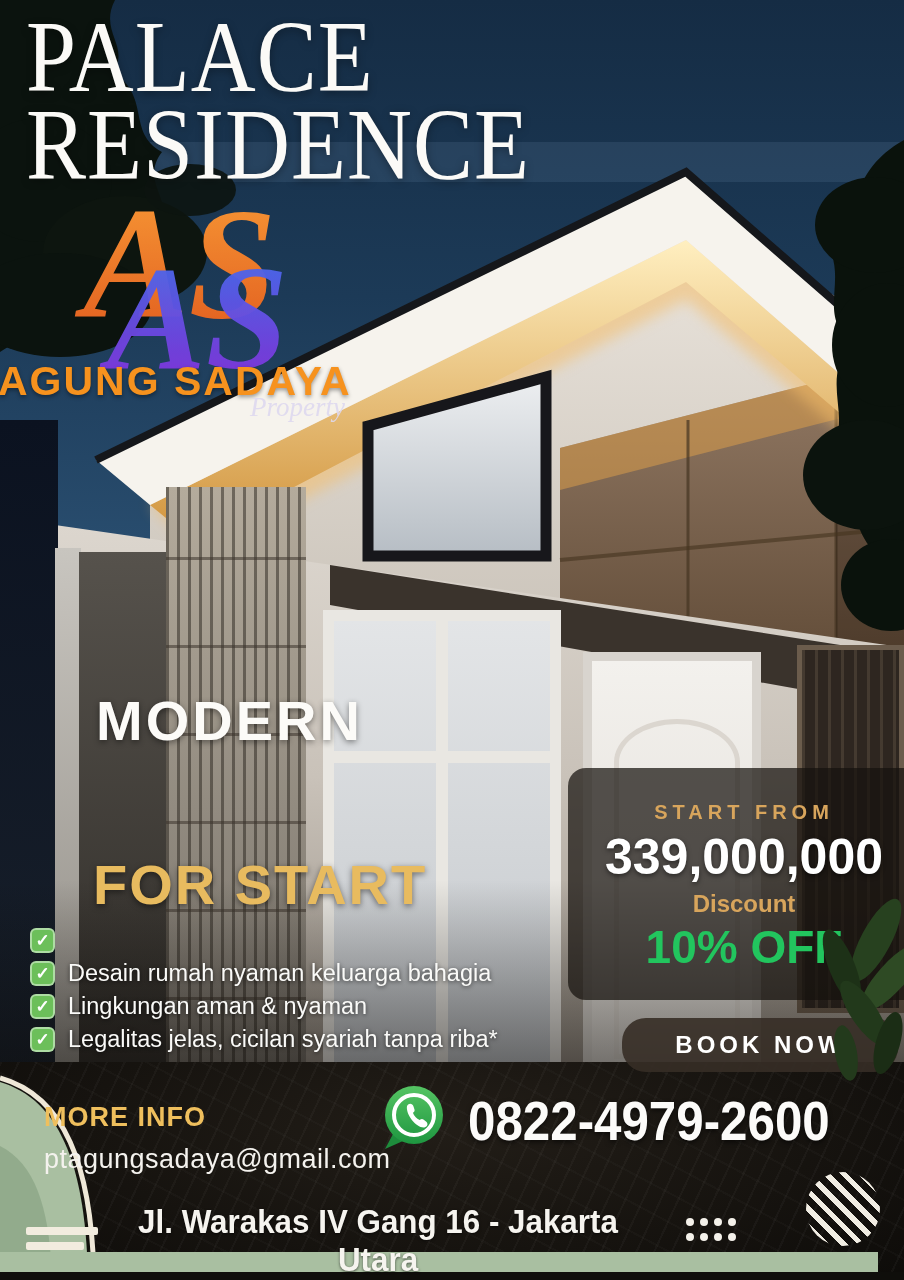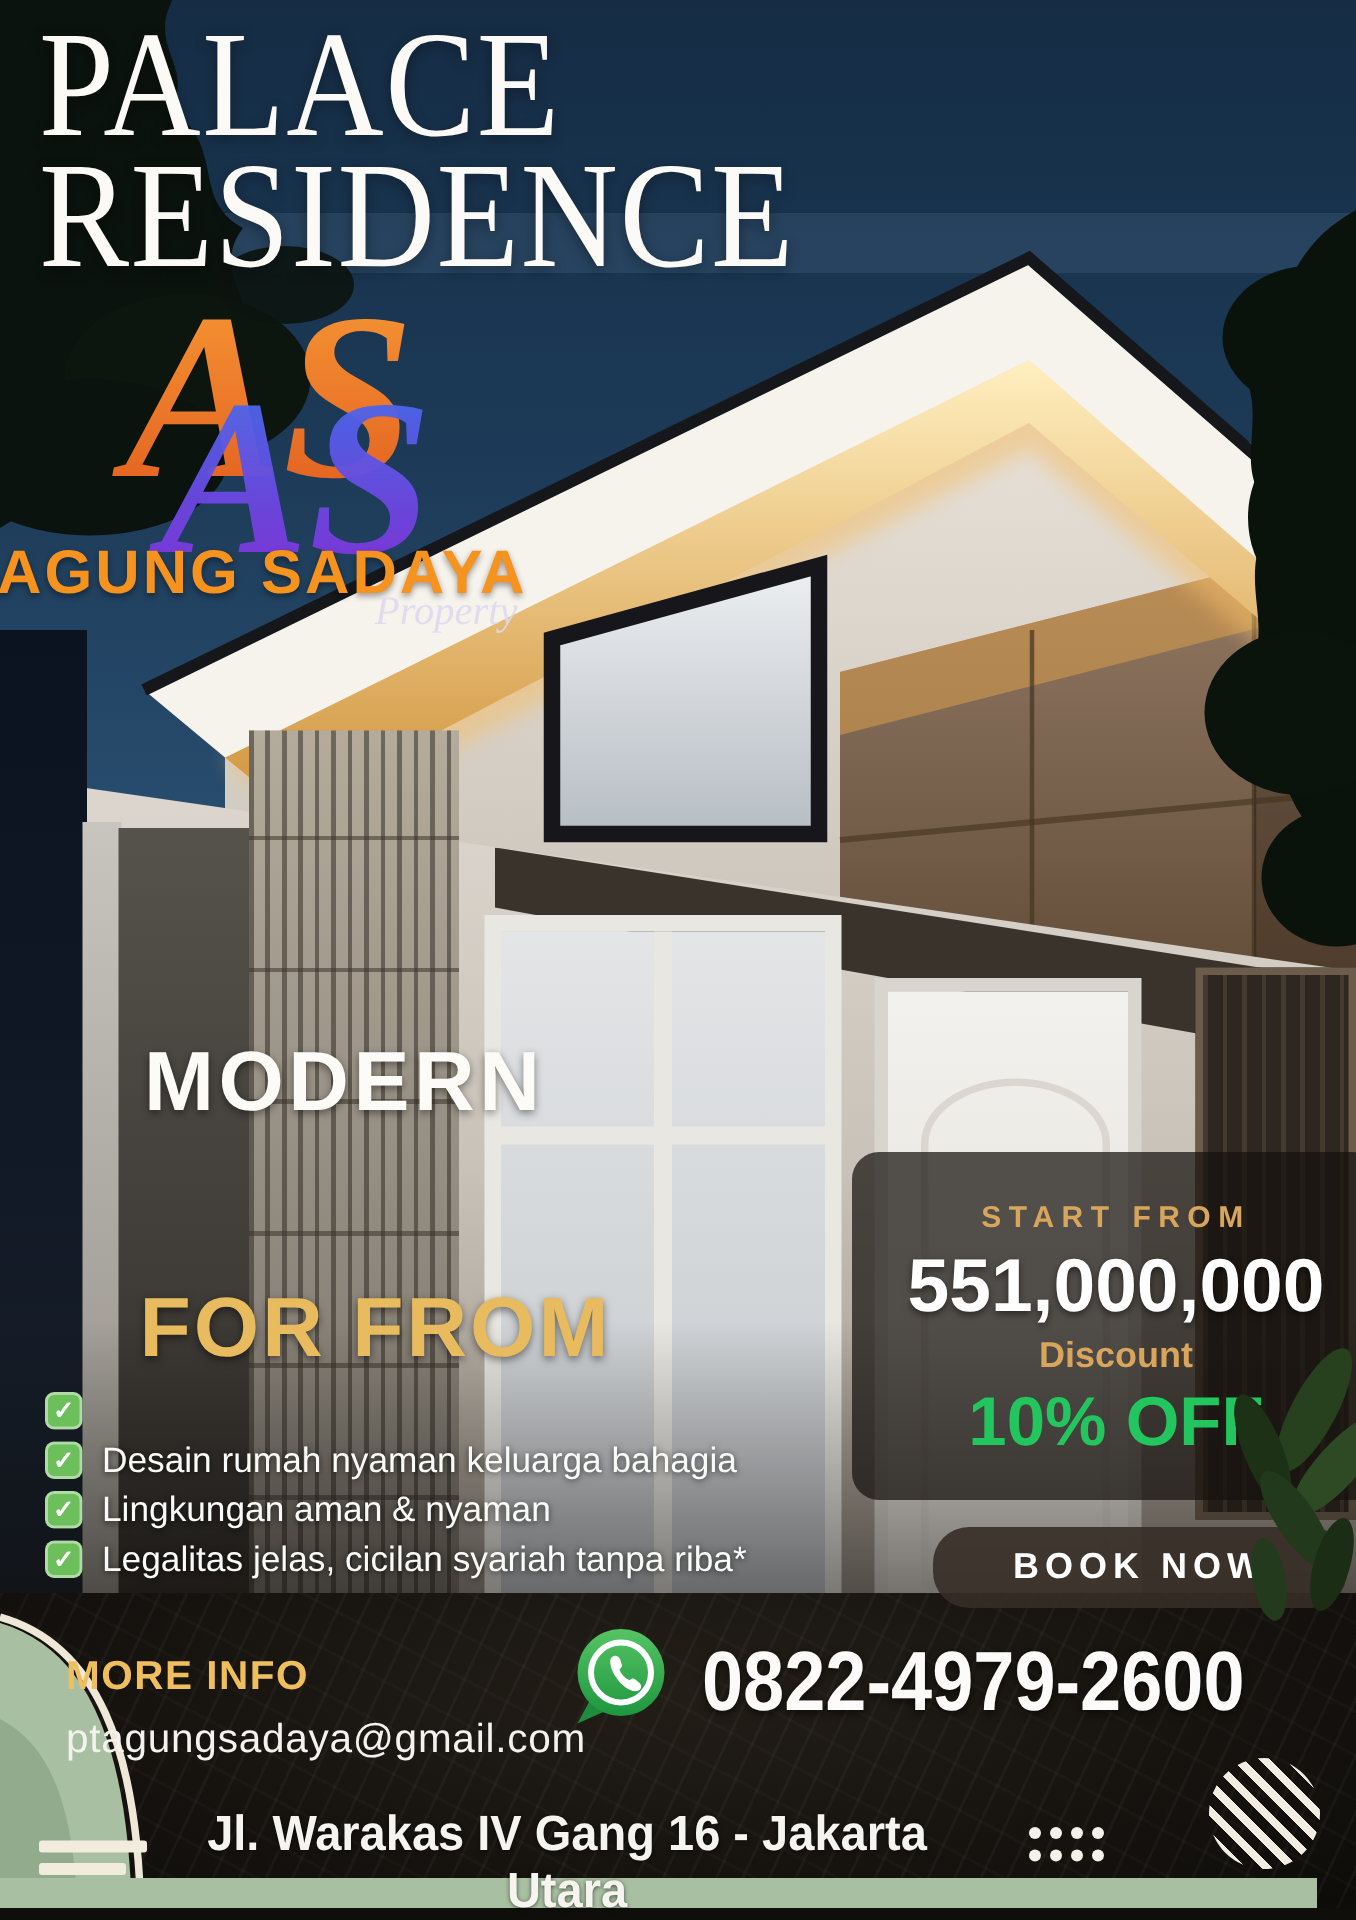--- a/index.html
+++ b/index.html
@@ -241,21 +241,21 @@
       <text x="28" y="145" font-family="Liberation Serif,serif" font-style="italic" font-weight="700" font-size="158" fill="url(#gOr)">AS</text>
     </g>
     <g opacity=".96">
       <text x="52" y="196" font-family="Liberation Serif,serif" font-style="italic" font-weight="700" font-size="148" fill="url(#gBl)">AS</text>
     </g>
   </svg>
   <div class="abs agency-name">AGUNG SADAYA</div>
   <div class="abs agency-division">Property</div>
 
   <div class="abs headline-1">MODERN</div>
-  <div class="abs headline-3">FOR FROM</div>
+  <div class="abs headline-3">FOR START</div>
 
   <div class="abs checklist">
     <div class="check-row">
       <span class="check-box">✓</span>
     </div>
     <div class="check-row">
       <span class="check-box">✓</span>
       <span class="check-label">Desain rumah nyaman keluarga bahagia</span>
     </div>
     <div class="check-row">
@@ -263,21 +263,21 @@
       <span class="check-label">Lingkungan aman &amp; nyaman</span>
     </div>
     <div class="check-row">
       <span class="check-box">✓</span>
       <span class="check-label">Legalitas jelas, cicilan syariah tanpa riba*</span>
     </div>
   </div>
 
   <div class="abs price-panel">
     <div class="start-from">START FROM</div>
-    <div class="price">551,000,000</div>
+    <div class="price">339,000,000</div>
     <div class="discount-label">Discount</div>
     <div class="discount-value">10% OFF</div>
   </div>
 
   <button class="abs book-now">
     <span>BOOK NOW</span>
   </button>
 
   <svg class="layer" style="left:780px;top:895px;width:124px;height:190px" viewBox="0 0 124 190">
     <ellipse cx="96" cy="45" rx="15" ry="46" fill="#27411F" transform="rotate(28 96 45)"></ellipse>

